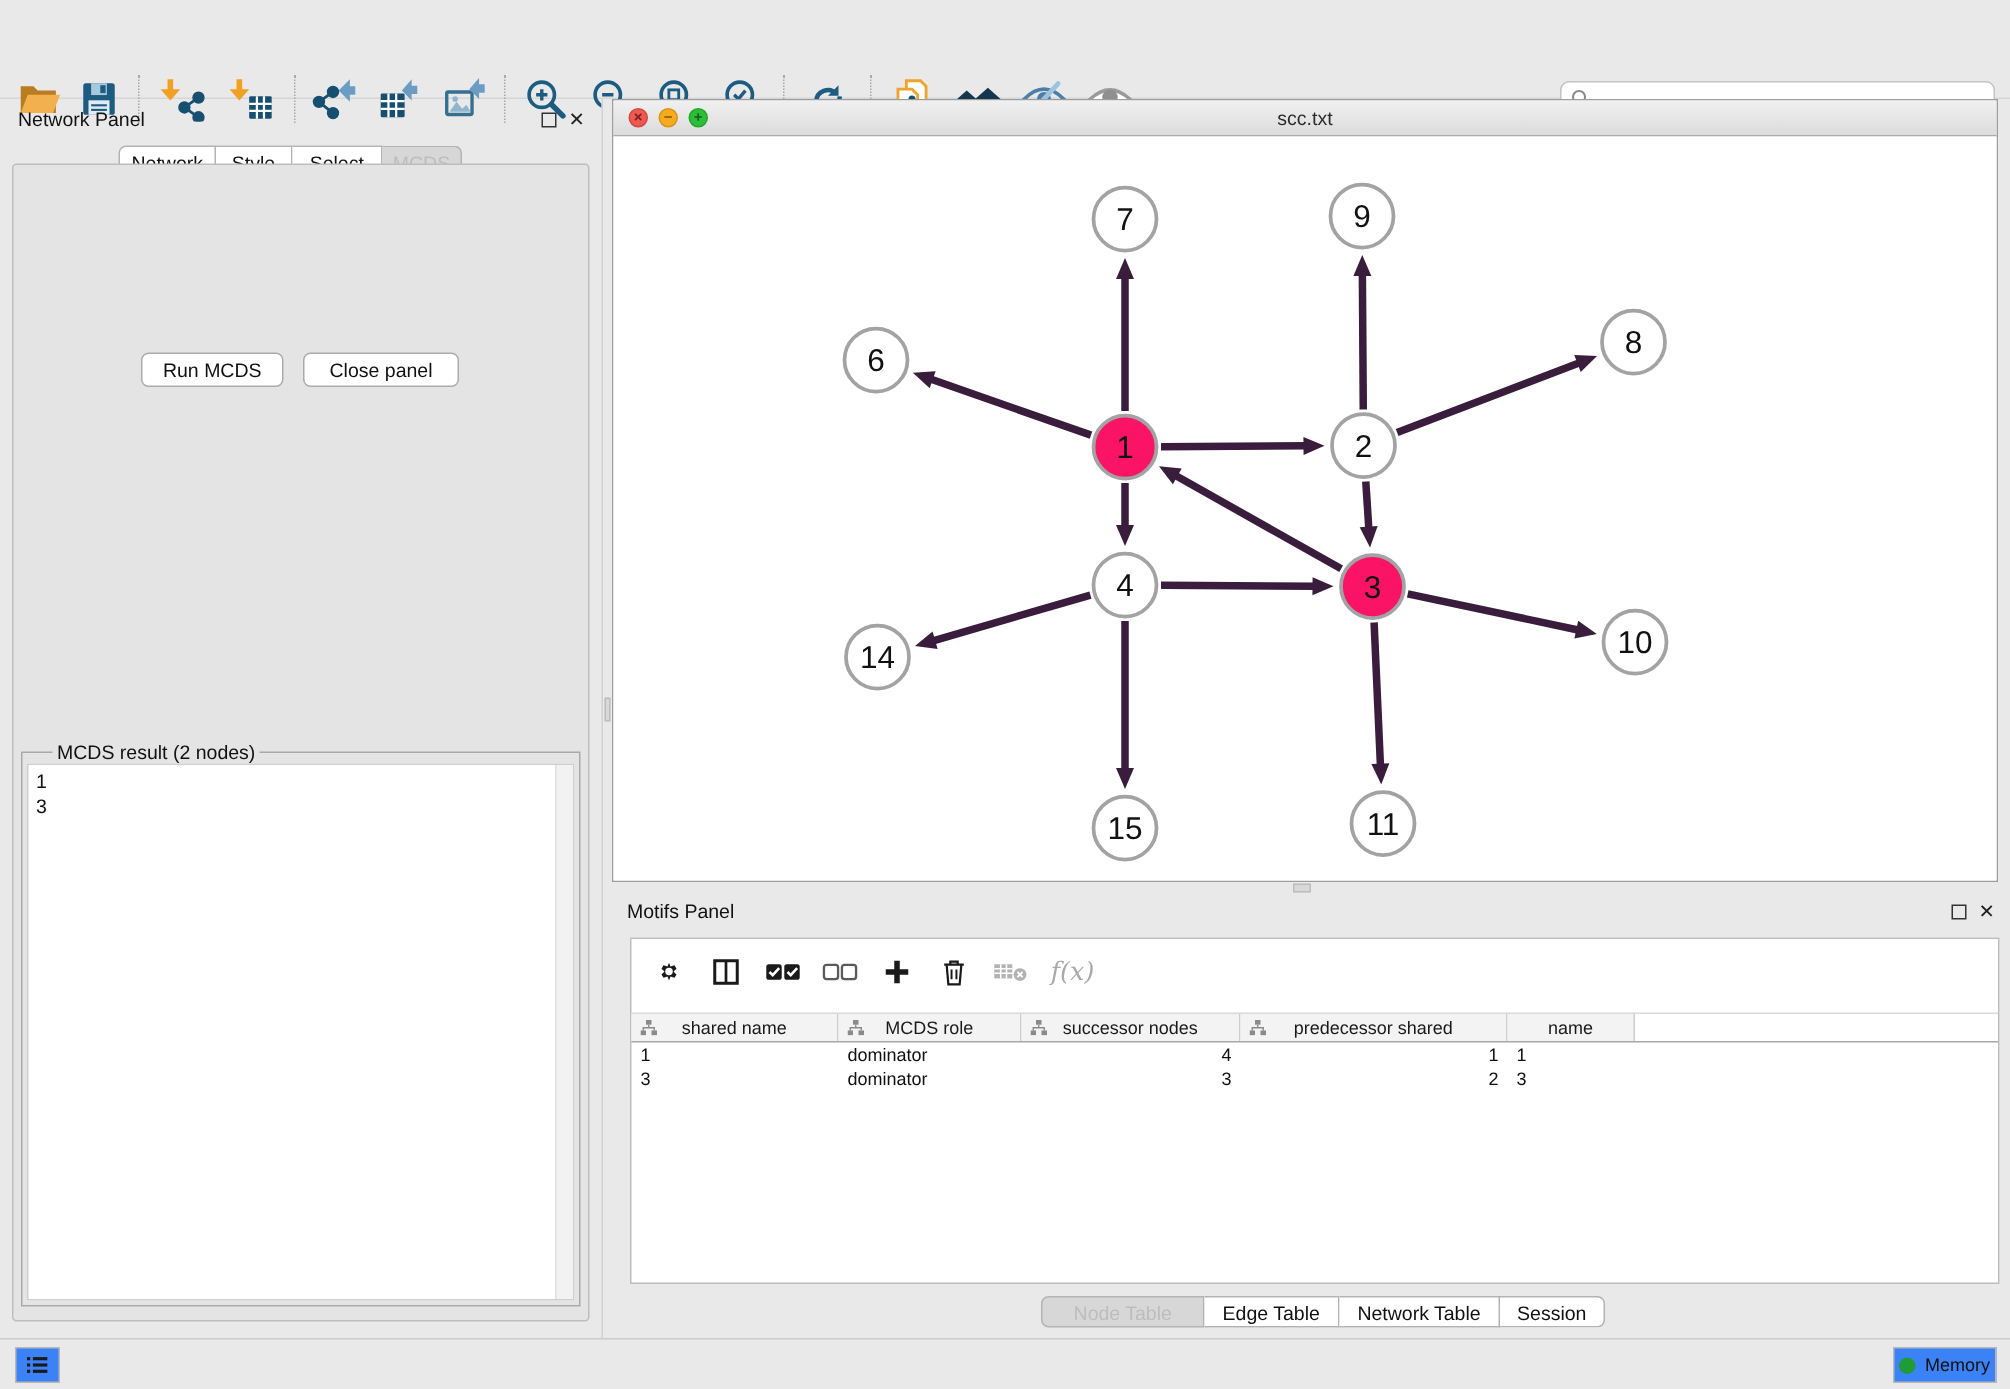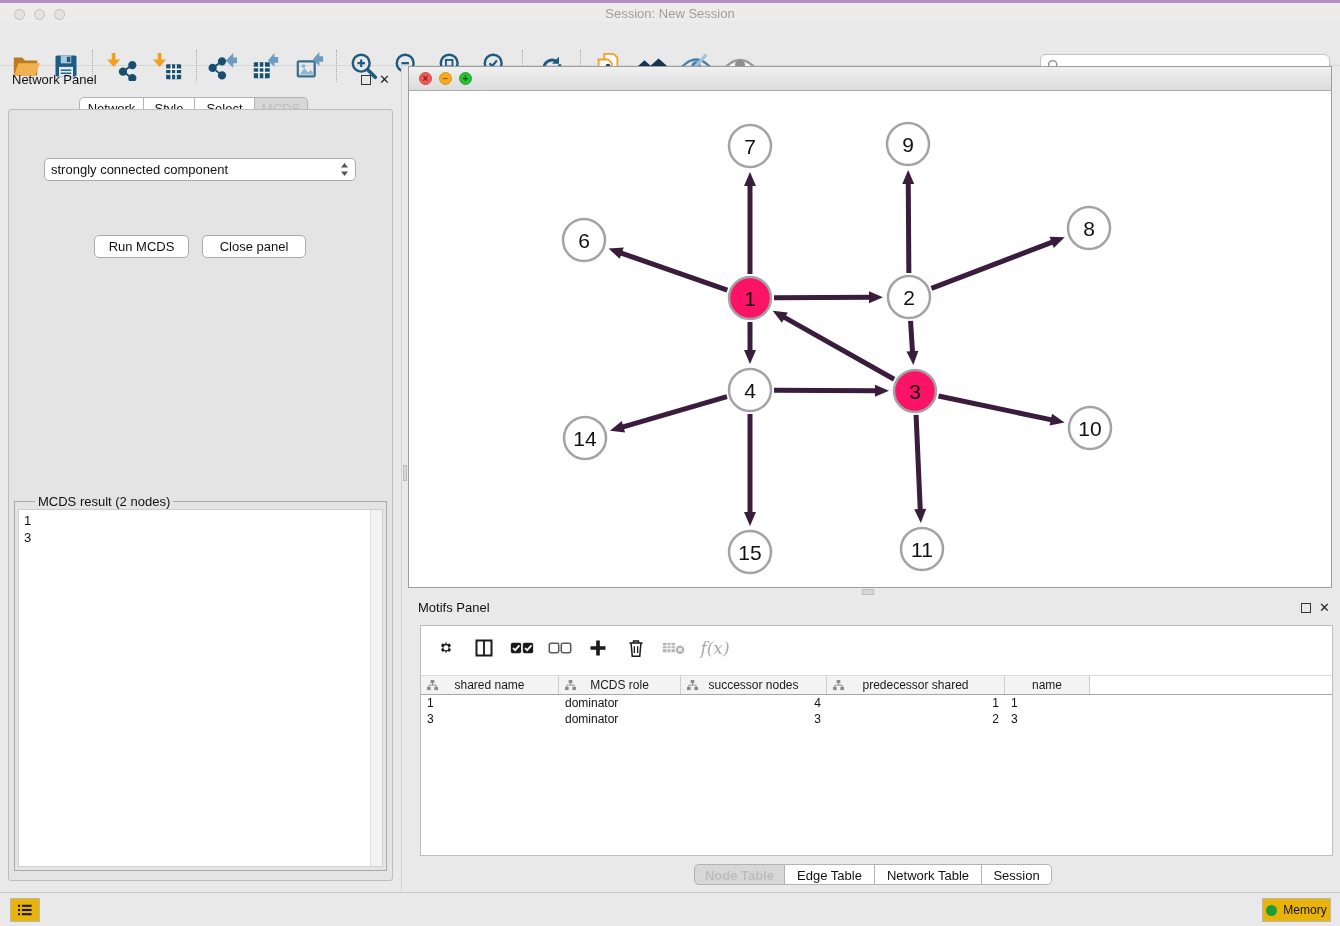--- a/index.html
+++ b/index.html
@@ -65,34 +65,28 @@
   .tbl{position:absolute;left:0px;top:49px;right:0;}
   .tbl-headrow{display:flex;height:20px;border-top:1px solid #d9d9d9;border-bottom:1px solid #a8a8a8;box-sizing:border-box;}
   .tbl-hcell{background:#f3f3f3;border-right:1px solid #cdcdcd;box-sizing:border-box;display:flex;align-items:center;justify-content:center;gap:5px;font-size:12px;color:#1a1a1a;position:relative;}
   .tbl-hcell .hicon{position:absolute;left:6px;top:4px;}
   .tbl-row{display:flex;height:16px;font-size:12px;align-items:center;}
   .tbl-cell{box-sizing:border-box;padding:0 6px;overflow:hidden;white-space:nowrap;}
   .tp-tabs{left:694px;top:864px;height:22px;display:flex;}
 
   
   .statusbar{left:0;top:892px;width:1340px;height:34px;background:#e9e9e9;border-top:1px solid #cccccc;box-sizing:border-box;}
-  .status-btn{position:absolute;top:5px;height:24px;background:#eab308;border:1px solid #b8b8b8;border-radius:0;box-sizing:border-box;display:flex;align-items:center;justify-content:center;gap:6px;font-size:12px;}
+  .status-btn{position:absolute;top:5px;height:24px;background:#3b82f6;border:1px solid #b8b8b8;border-radius:0;box-sizing:border-box;display:flex;align-items:center;justify-content:center;gap:6px;font-size:12px;}
   .mem-dot{width:11px;height:11px;border-radius:50%;background:#1f9b38;}
 </style>
 </head>
 <body>
 
 <div class="screen">
 
-  <div class="abs titlebar">
-    <span class="tl-circle" style="left:14px"></span>
-    <span class="tl-circle" style="left:34px"></span>
-    <span class="tl-circle" style="left:54px"></span>
-    <div class="title">Session: New Session</div>
-  </div>
 
   <div class="abs toolbar">
     <div class="tb-icon" style="left:8px">
       <svg width="30" height="30" viewBox="0 0 32 32">
           <path fill="#b97c20" d="M3 7h9l3 3h13v16H3z"></path>
           <path fill="#f2b14e" d="M8 13h23l-5 13H3z"></path>
         </svg>
     </div>
     <div class="tb-icon" style="left:48px">
       <svg width="28" height="28" viewBox="0 0 32 32">
@@ -245,27 +239,20 @@
     <span class="win-btn" style="left:378px;font-weight:bold">✕</span>
   </div>
   <div class="abs cp-tabs" id="cp-tabs">
       <div class="tab first" style="width: 65px;">Network</div>
       <div class="tab" style="width: 51px;">Style</div>
       <div class="tab" style="width: 60px;">Select</div>
       <div class="tab last selected" style="width: 53px;">MCDS</div>
     </div>
   <div class="abs cp-box"></div>
   <div class="abs opt-label">Optimization criterion:</div>
-  <div class="dropdown">
-    <span class="dd-text">strongly connected component</span>
-    <svg width="9" height="15" viewBox="0 0 9 15">
-        <path d="M4.5 1L8 5.5H1z" fill="#555"></path>
-        <path d="M4.5 14L1 9.5h7z" fill="#555"></path>
-      </svg>
-  </div>
   <div class="btn" style="left:94px;top:191px;width:95px">Run MCDS</div>
   <div class="btn" style="left:202px;top:191px;width:104px">Close panel</div>
   <div class="fieldset">
     <span class="legend">MCDS result (2 nodes)</span>
     <div class="result-area">
       <div class="result-lines" id="result-lines">1
 3</div>
       <div class="result-scroll"></div>
     </div>
   </div>
@@ -273,20 +260,21 @@
   <div class="abs vsplit">
       <div class="vsplit-handle"></div>
     </div>
   <div class="abs hsplit-handle"></div>
 
   <div class="abs netwin">
     <div class="netwin-titlebar">
       <span class="mac-btn mac-red" style="left:10px">×</span>
       <span class="mac-btn mac-yellow" style="left:30px">−</span>
       <span class="mac-btn mac-green" style="left:50px">+</span>
+      <div class="netwin-title">scc.txt</div>
     </div>
     <div class="canvas">
       <svg id="graph-svg" width="922" height="497">
           <line x1="341" y1="183" x2="341" y2="93" stroke="#3a1c3d" stroke-width="5"></line>
           <polygon points="341,81 347,95 335,95" fill="#3a1c3d"></polygon>
           <line x1="318.34314698911055" y1="199.08375015282175" x2="210.87335060057495" y2="161.53406225803224" stroke="#3a1c3d" stroke-width="5"></line>
           <polygon points="199.54492409513023,157.5759373344431 214.7404841466103,156.52953649257472 210.78235922302116,167.85796299801945" fill="#3a1c3d"></polygon>
           <line x1="364.9995253493132" y1="206.84905958899802" x2="462.0007515302541" y2="206.23898898408643" stroke="#3a1c3d" stroke-width="5"></line>
           <polygon points="474.0005142049107,206.16351877858546 460.0385261872285,212.25144868899824 459.9630559817275,200.25168601434163" fill="#3a1c3d"></polygon>
           <line x1="341" y1="231" x2="341" y2="261" stroke="#3a1c3d" stroke-width="5"></line>
@@ -456,21 +444,21 @@
             <div class="tbl-cell" style="width: 138px; text-align: left;">3</div>
             <div class="tbl-cell" style="width: 122px; text-align: left;">dominator</div>
             <div class="tbl-cell" style="width: 146px; text-align: right;">3</div>
             <div class="tbl-cell" style="width: 178px; text-align: right;">2</div>
             <div class="tbl-cell" style="width: 85px; text-align: left;">3</div>
           </div>
         </div>
     </div>
   </div>
   <div class="abs tp-tabs" id="tp-tabs">
-      <div class="tab first selected" style="width: 91px; font-weight: bold;">Node Table</div>
+      <div class="tab first selected" style="width: 109px;">Node Table</div>
       <div class="tab" style="width: 90px;">Edge Table</div>
       <div class="tab" style="width: 107px;">Network Table</div>
       <div class="tab last" style="width: 70px;">Session</div>
     </div>
 
   <div class="abs statusbar">
     <div class="status-btn" style="left:10px;width:30px">
       <svg width="16" height="14" viewBox="0 0 18 16">
           <g fill="#1a1a1a">
             <rect x="1" y="2" width="2.4" height="2.4"></rect>

